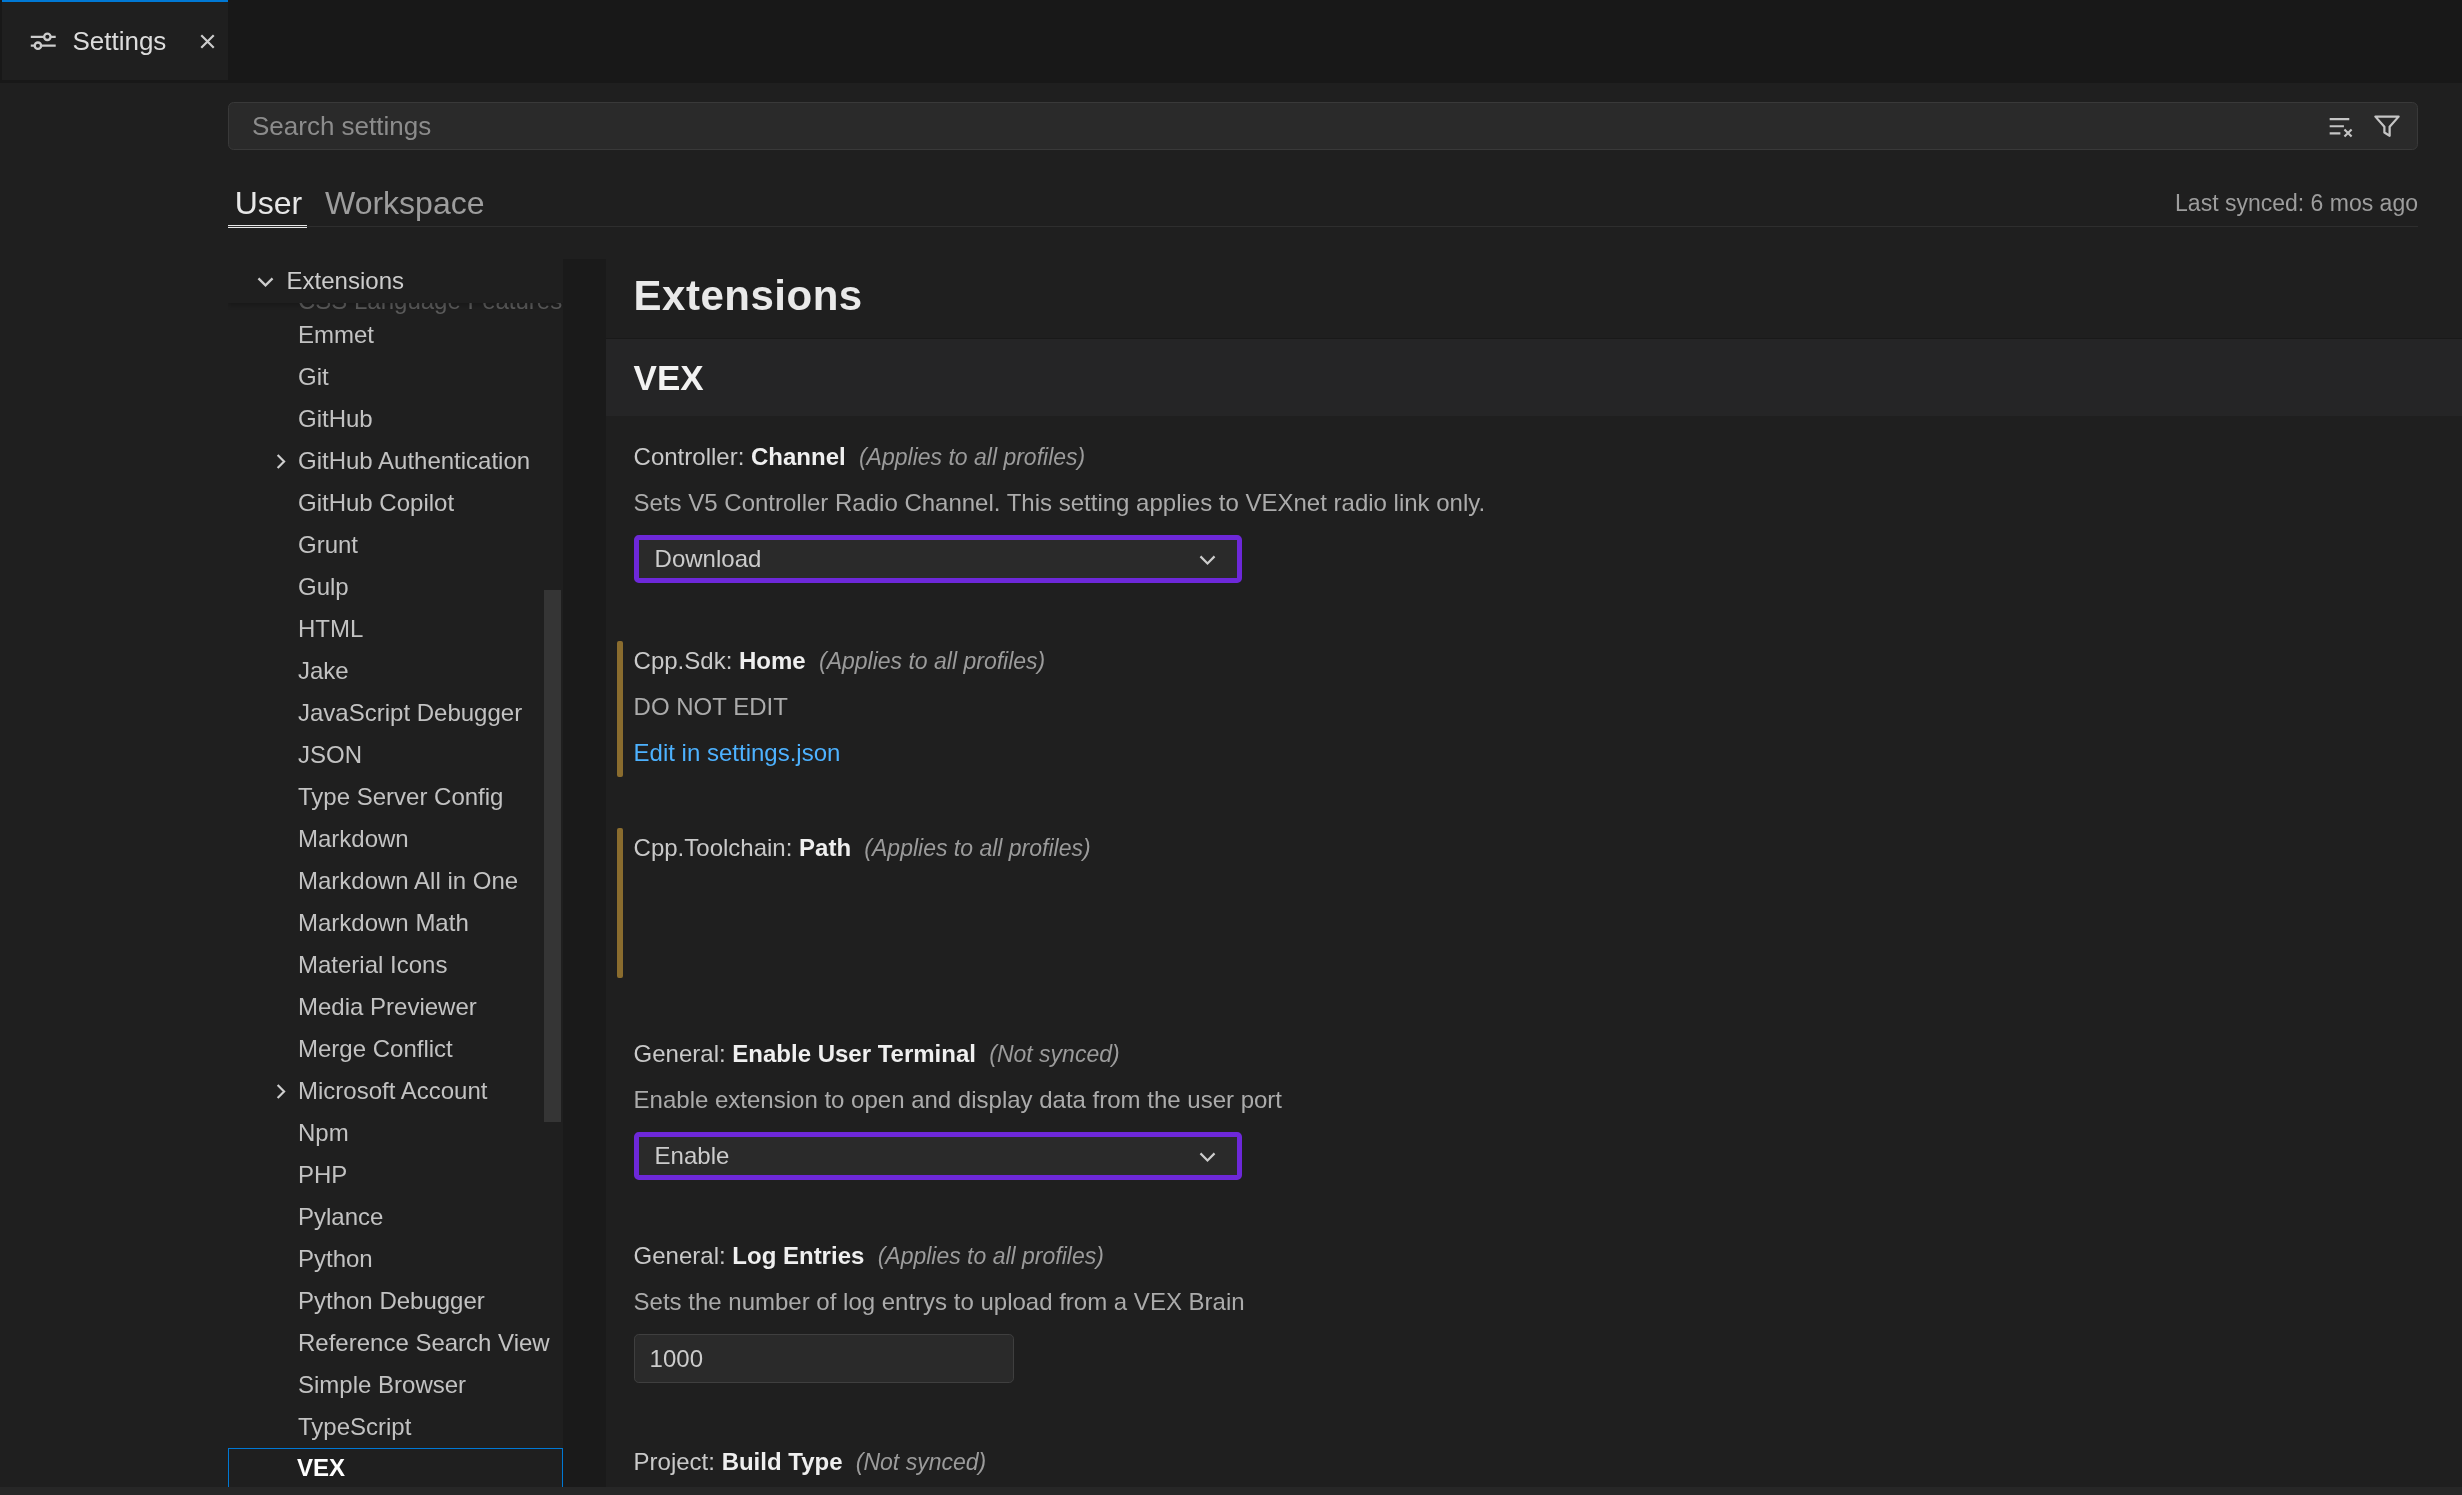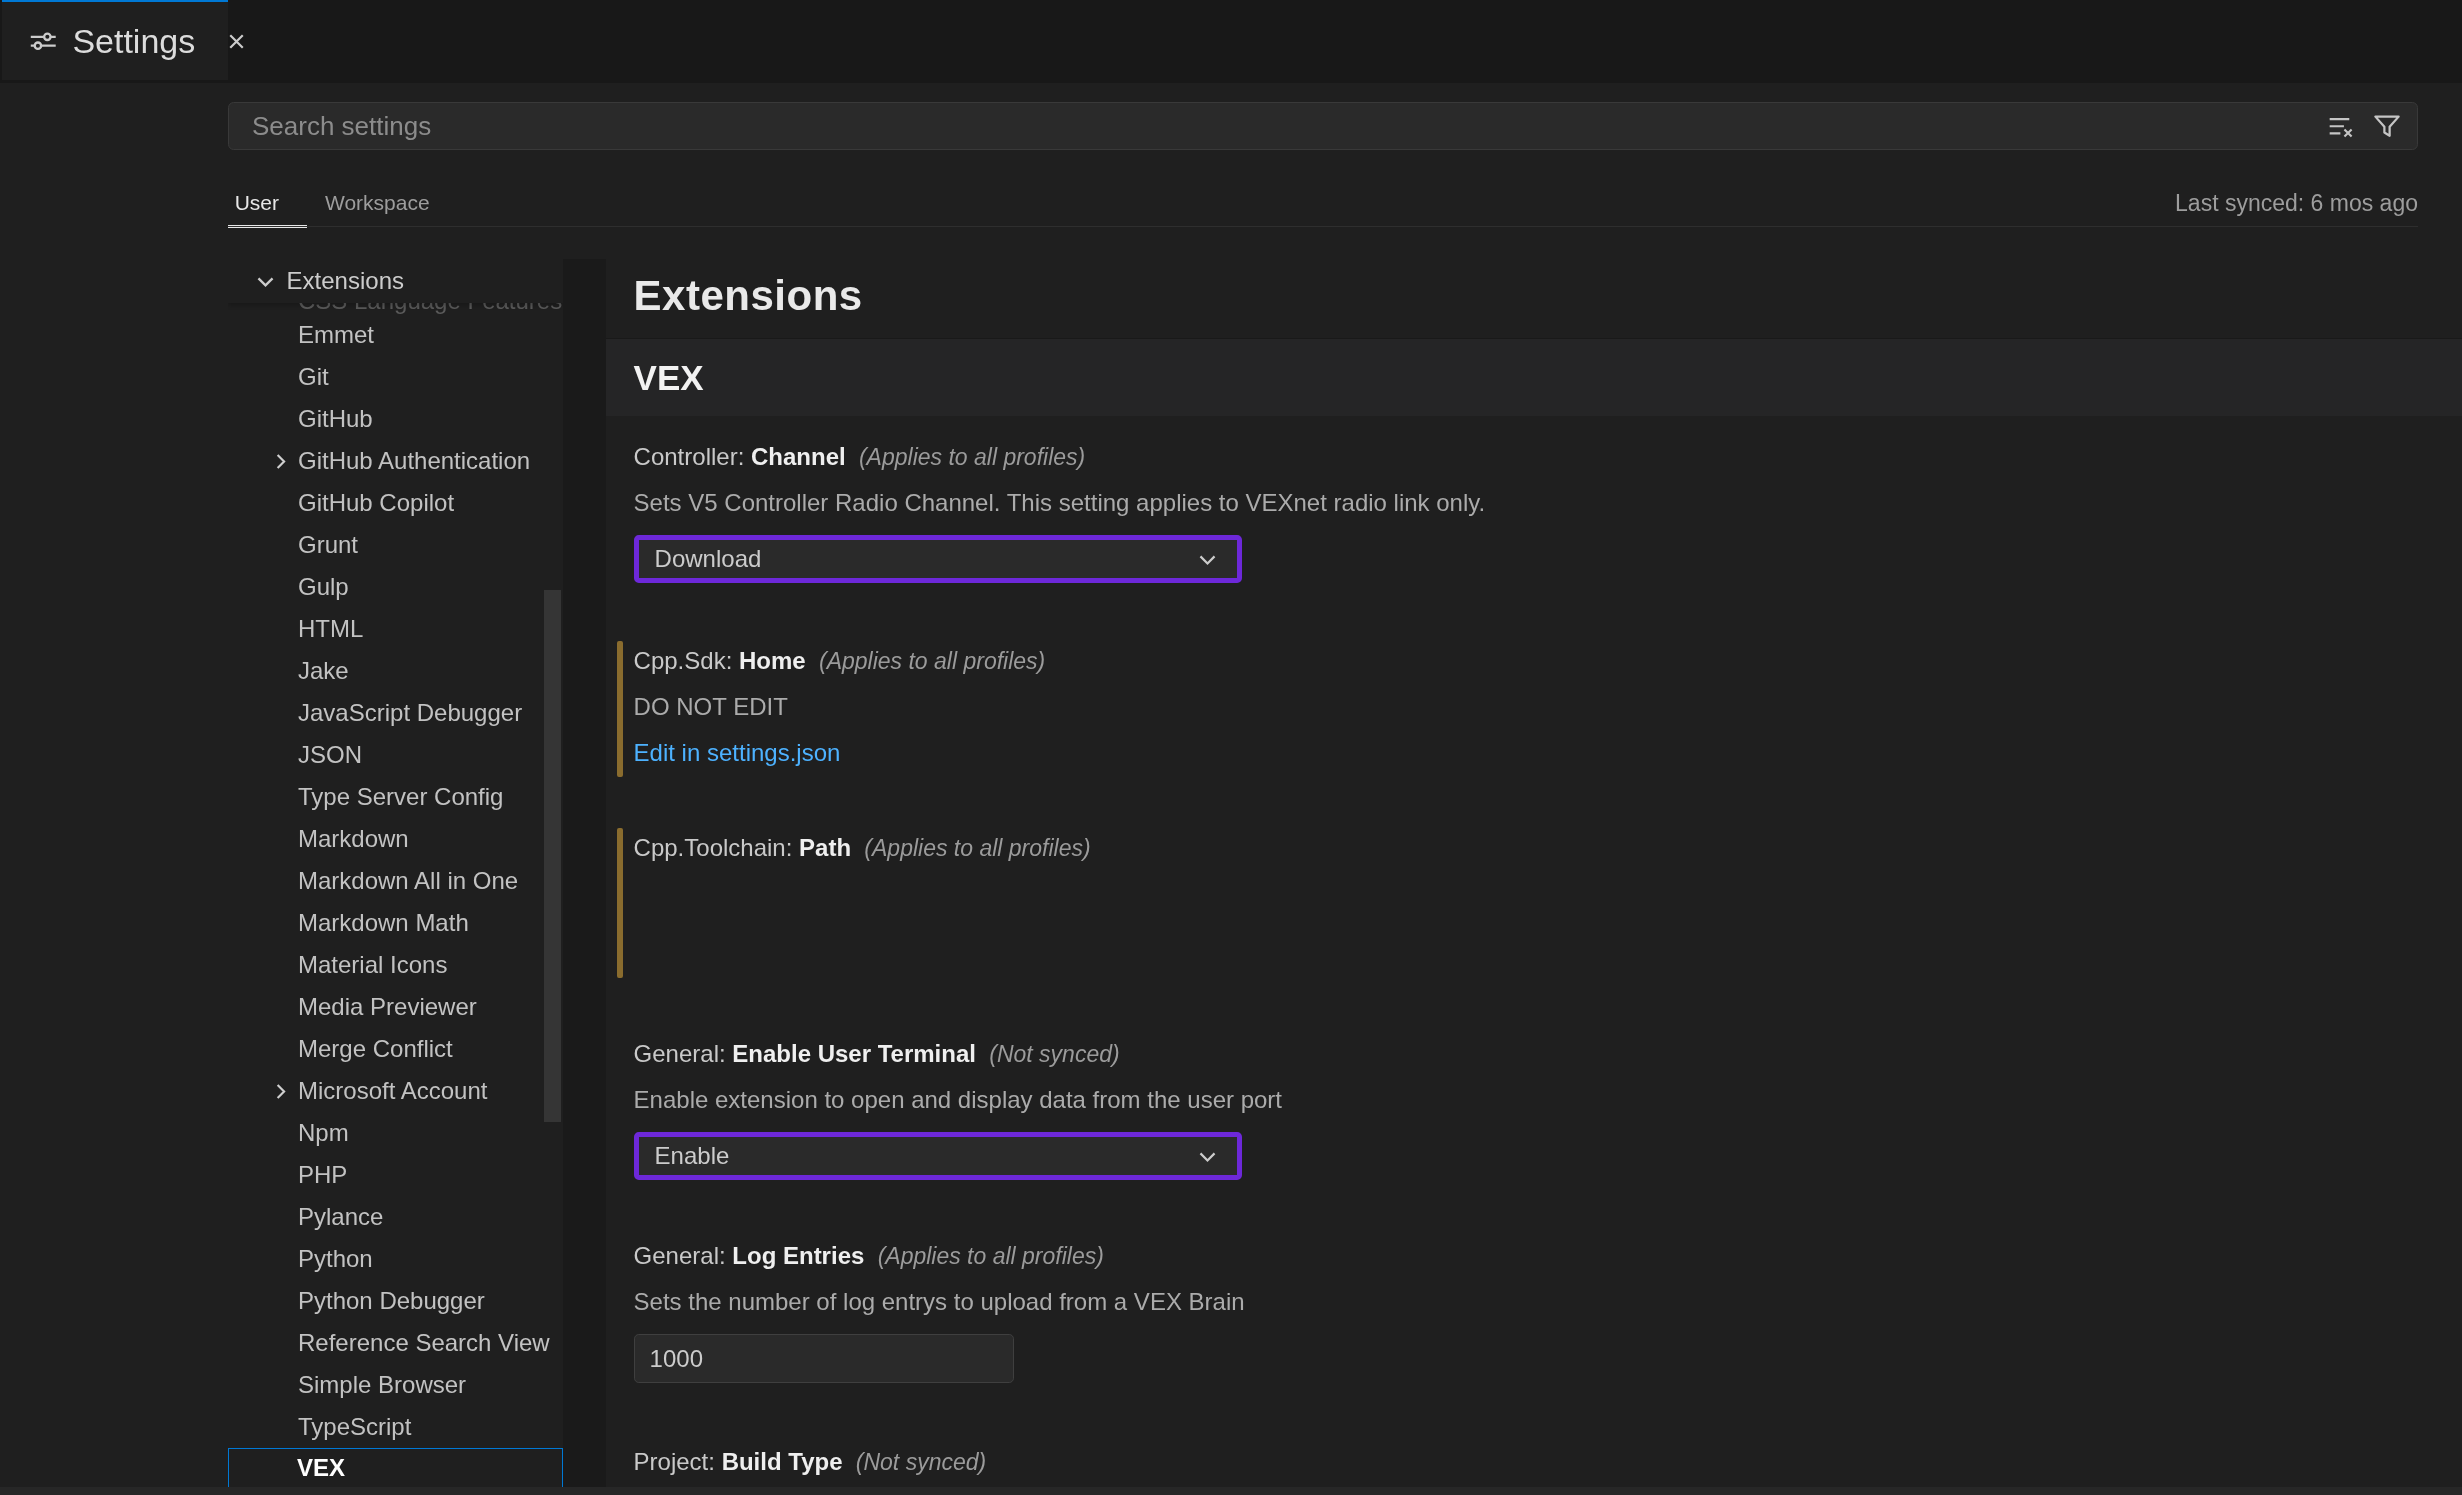--- a/index.html
+++ b/index.html
@@ -12,35 +12,35 @@
   }
   svg{display:block;}
 
   
   .tabbar{position:absolute;left:0;top:0;width:2462px;height:83px;background:#181818;}
   .tab{
     position:absolute;left:1.9px;top:0;width:226px;height:80px;background:#1f1f1f;
     border-top:2.9px solid var(--accent,#0078d4);
     display:flex;align-items:center;gap:15px;padding:0 0 0 27px;box-sizing:border-box;
   }
-  .tab-label{font-size:34px;color:#dcdcdc;white-space:nowrap;}
+  .tab-label{font-size:26px;color:#dcdcdc;white-space:nowrap;}
   .tab-close{margin-left:13.3px;}
 
   
   .search-box{
     position:absolute;left:228px;top:102px;width:2190px;height:48px;box-sizing:border-box;
     background:#2a2a2a;border:1px solid #393939;border-radius:5.7px;
     display:flex;align-items:center;
   }
   .search-placeholder{font-size:26px;color:#8c8c8c;margin-left:23px;flex:1;}
   .search-actions{display:flex;align-items:center;gap:17px;margin-right:15px;}
 
   
   .scope-row{position:absolute;left:228px;top:181px;right:44px;height:46px;}
-  .scope-tab{position:absolute;top:0;height:44px;line-height:44px;font-size:21px;color:#9d9d9d;cursor:pointer;}
+  .scope-tab{position:absolute;top:0;height:44px;line-height:44px;font-size:32px;color:#9d9d9d;cursor:pointer;}
   .scope-tab.active{color:#e7e7e7;}
   .scope-user{left:6.7px;}
   .scope-workspace{left:97px;}
   .scope-underline{position:absolute;left:0;top:44px;width:79px;height:2.9px;background:#e7e7e7;}
   .last-synced{position:absolute;right:0;top:0;height:44px;line-height:44px;font-size:23px;color:#9d9d9d;}
   .scope-separator{position:absolute;left:228px;top:226px;width:2190px;height:1px;background:#2e2e2e;}
 
   
   .toc{position:absolute;left:228px;top:259px;width:335px;height:1237px;overflow:hidden;}
   .toc-ghost{

